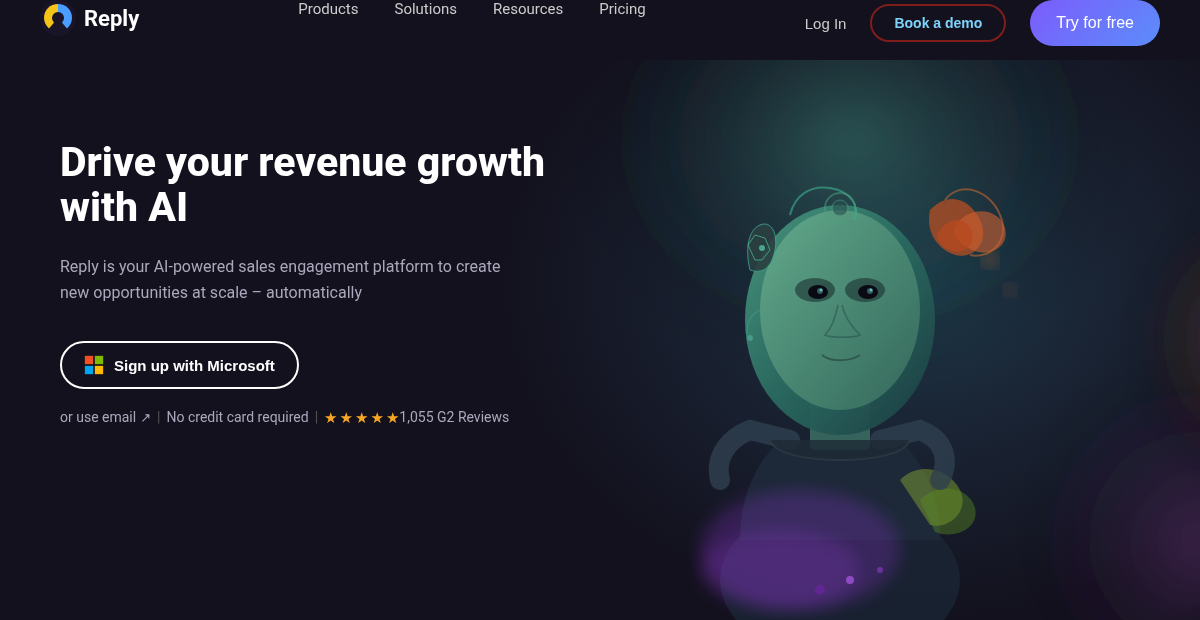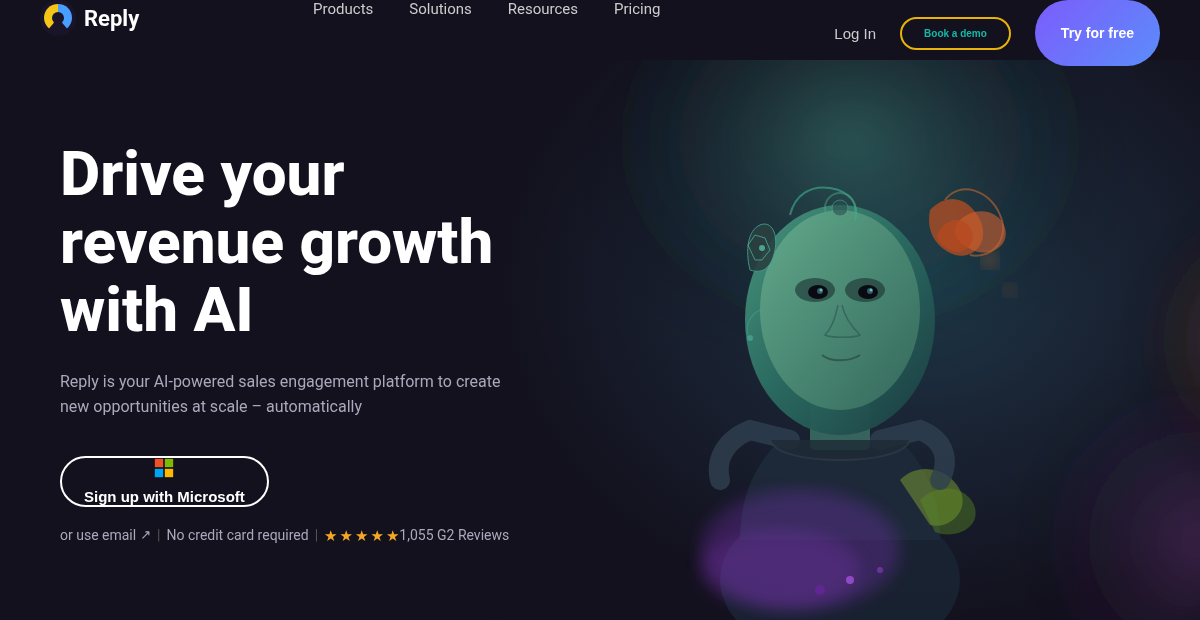--- a/index.html
+++ b/index.html
@@ -70,38 +70,38 @@
     .btn-login {
       font-size: 15px;
       color: #cccccc;
       cursor: pointer;
       background: none;
       border: none;
       color: #cccccc;
     }
 
     .btn-book-demo {
-      font-size: 10px;
+      font-size: 14px;
       font-weight: 600;
-      color: #14b8a6;
+      color: #7dd3fc;
       background: transparent;
-      border: 2px solid #eab308;
+      border: 2px solid #7f1d1d;
       border-radius: 50px;
       padding: 9px 22px;
       cursor: pointer;
     }
 
     .btn-try-free {
-      font-size: 14px;
-      font-weight: 700;
+      font-size: 16px;
+      font-weight: 400;
       color: #ffffff;
       background: linear-gradient(135deg, #7c5cfc, #5b8dfa);
       border: none;
       border-radius: 50px;
-      padding: 25px 26px;
+      padding: 14px 26px;
       cursor: pointer;
     }
 
     
     .hero {
       position: relative;
       width: 1200px;
       height: 560px;
       overflow: hidden;
       background: linear-gradient(to right, #13111e 40%, #1a1428 60%, #0d0f1a 100%);
@@ -128,21 +128,21 @@
     }
 
     .hero-content {
       position: relative;
       z-index: 3;
       padding: 80px 0 0 60px;
       max-width: 580px;
     }
 
     .hero-title {
-      font-size: 62px;
+      font-size: 41px;
       font-weight: 800;
       line-height: 1.1;
       color: #ffffff;
       margin-bottom: 24px;
     }
 
     .hero-subtitle {
       font-size: 16px;
       color: #aaa8bb;
       line-height: 1.6;
@@ -170,26 +170,25 @@
       cursor: pointer;
     }
 
     .btn-microsoft {
       display: flex;
       align-items: center;
       gap: 10px;
       background: transparent;
       border: 2px solid #ffffff;
       border-radius: 50px;
-      padding: 0 22px;
+      padding: 12px 22px;
       color: #ffffff;
       font-size: 15px;
       font-weight: 600;
       cursor: pointer;
-      flex-direction: column;
     }
 
     .hero-footer {
       display: flex;
       align-items: flex-start;
       gap: 0;
       font-size: 14px;
       color: #aaa8bb;
       margin-top: 0;
     }

